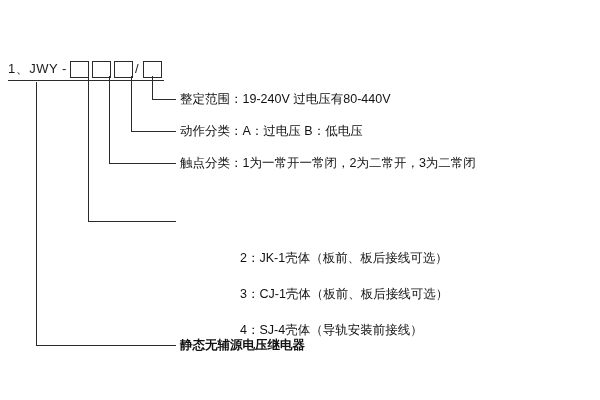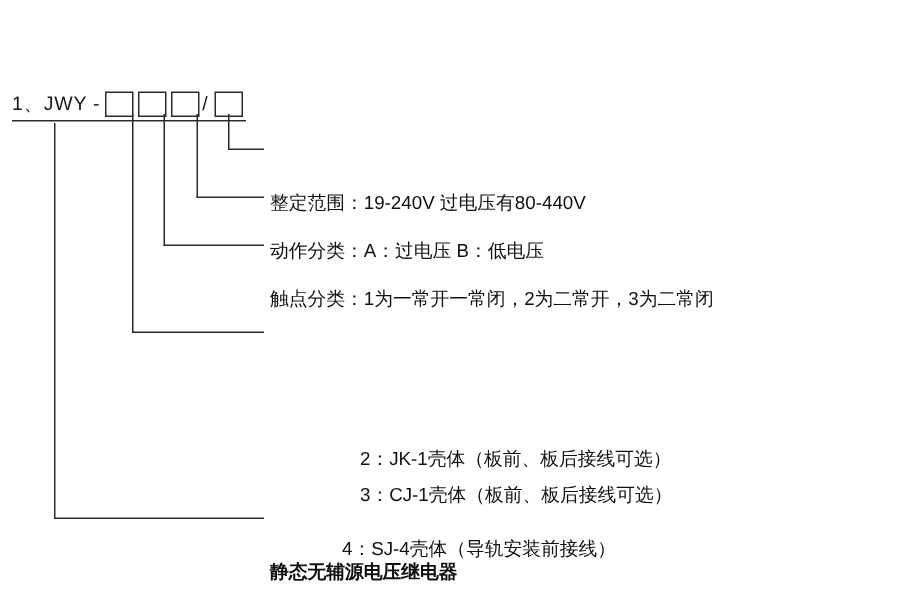--- a/index.html
+++ b/index.html
@@ -71,21 +71,20 @@
     background: #2b2b2b;
   }
 
   
   .note {
     position: absolute;
     font-size: 12.5px;
     line-height: 17px;
     white-space: nowrap;
     color: #111;
-    margin-top: 36px;
   }
 </style>
 </head>
 <body>
 
 <div id="stage">
 
   <div class="code-row">
     <span class="code-prefix">1、JWY -</span>
     <span class="code-box"></span>
@@ -116,27 +115,27 @@
   </div>
 
   <div class="note" style="left:180px; top:123px;">
     <span>动作分类：</span><span>A：过电压        B：低电压</span>
   </div>
 
   <div class="note" style="left:180px; top:155px;">
     <span>触点分类：</span><span>1为一常开一常闭，2为二常开，3为二常闭</span>
   </div>
 
-  <div class="note" style="left:240px; top:262px;">
+  <div class="note" style="left:240px; top:250px;">
     <span>2：JK-1壳体（板前、板后接线可选）</span>
   </div>
   <div class="note" style="left:240px; top:286px;text-align:center;">
     <span>3：CJ-1壳体（板前、板后接线可选）</span>
   </div>
-  <div class="note" style="left:228px; top:322px;">
+  <div class="note" style="left:240px; top:322px;">
     <span>4：SJ-4壳体（导轨安装前接线）</span>
   </div>
 
   <div class="note" style="left:180px; top:337px;font-weight:bold;">
     <span>静态无辅源电压继电器</span>
   </div>
 
 </div>
 
 </body></html>

